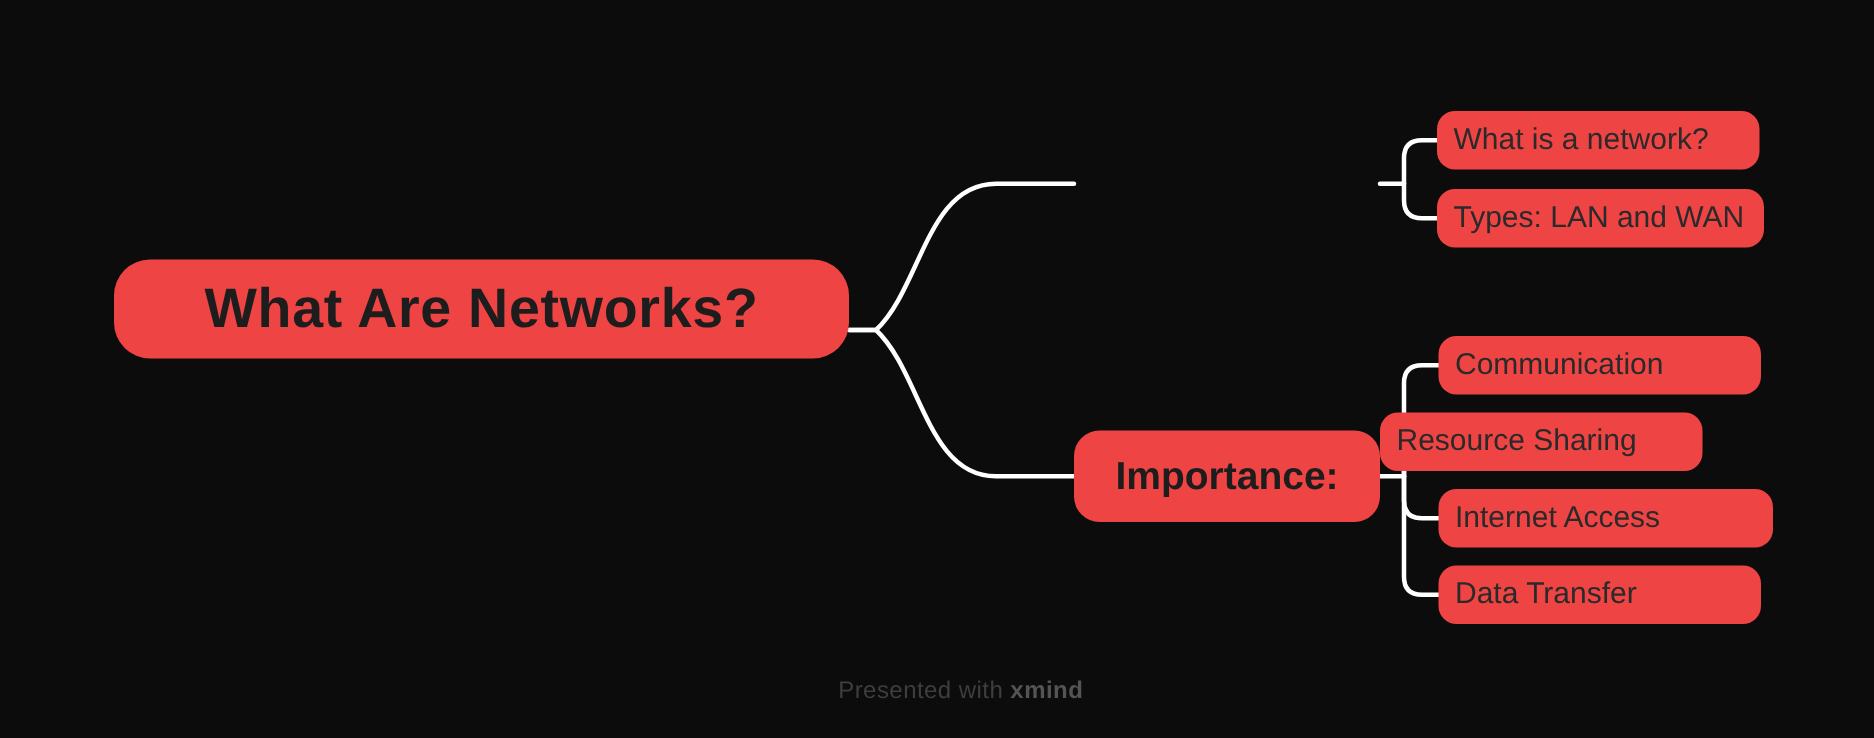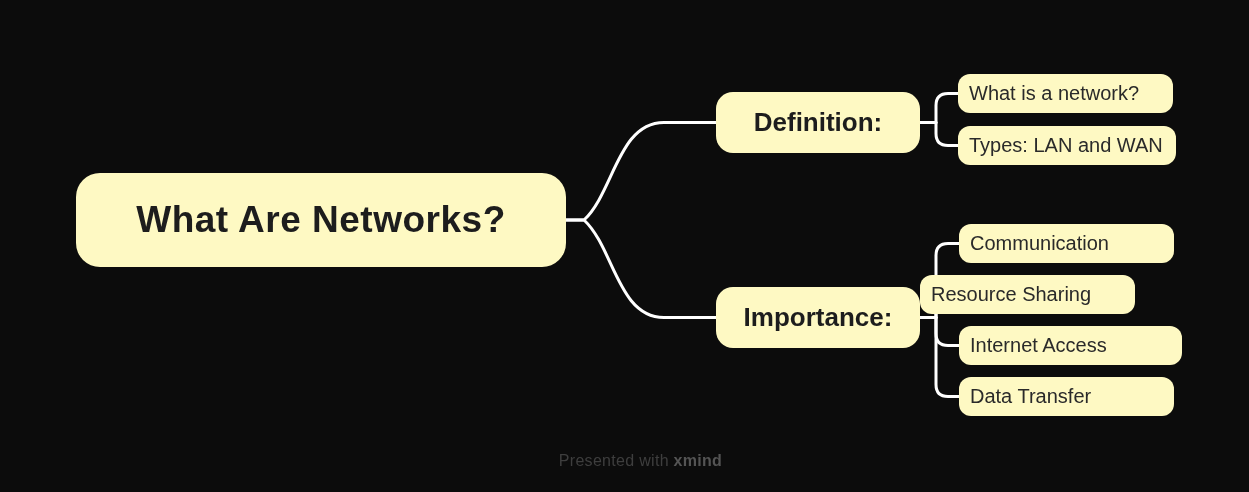--- a/index.html
+++ b/index.html
@@ -24,31 +24,31 @@
   }
   .connectors path {
     fill: none;
     stroke: #ffffff;
     stroke-width: 3;
     stroke-linecap: round;
     stroke-linejoin: round;
   }
   .node {
     position: absolute;
-    background: #fef9c3;
+    background: #ef4444;
     color: #1d1d1d;
     display: flex;
     align-items: center;
     box-sizing: border-box;
     white-space: nowrap;
   }
   .node.centered { justify-content: center; }
   .node-root {
     left: 76px;  top: 173px;
-    width: 490px; height: 94px;
+    width: 490px; height: 66px;
     border-radius: 24px;
     font-size: 37px;
     font-weight: bold;
     letter-spacing: 0.5px;
     text-align: right;
   }
   .node-branch {
     width: 204px; height: 61px;
     border-radius: 17px;
     font-size: 26px;
@@ -101,21 +101,20 @@
 
     <path d="M 920 317.5 L 936 317.5"></path>
     <path d="M 936 317.5 L 936 255.5 Q 936 243.5 948 243.5 L 959 243.5"></path>
     <path d="M 936 317.5 L 936 306.5 Q 936 294.5 948 294.5 L 959 294.5"></path>
     <path d="M 936 317.5 L 936 333.5 Q 936 345.5 948 345.5 L 959 345.5"></path>
     <path d="M 936 317.5 L 936 384.5 Q 936 396.5 948 396.5 L 959 396.5"></path>
   </svg>
 
   <div class="node node-root centered">What Are Networks?</div>
 
-  <div class="node node-branch node-branch-definition centered">Definition:</div>
 
   <div class="node node-branch node-branch-importance centered">Importance:</div>
 
   <div class="node node-leaf leaf-def-1">What is a network?</div>
 
   <div class="node node-leaf leaf-def-2">Types: LAN and WAN</div>
 
   <div class="node node-leaf leaf-imp-1">Communication</div>
 
   <div class="node node-leaf leaf-imp-2">Resource Sharing</div>

